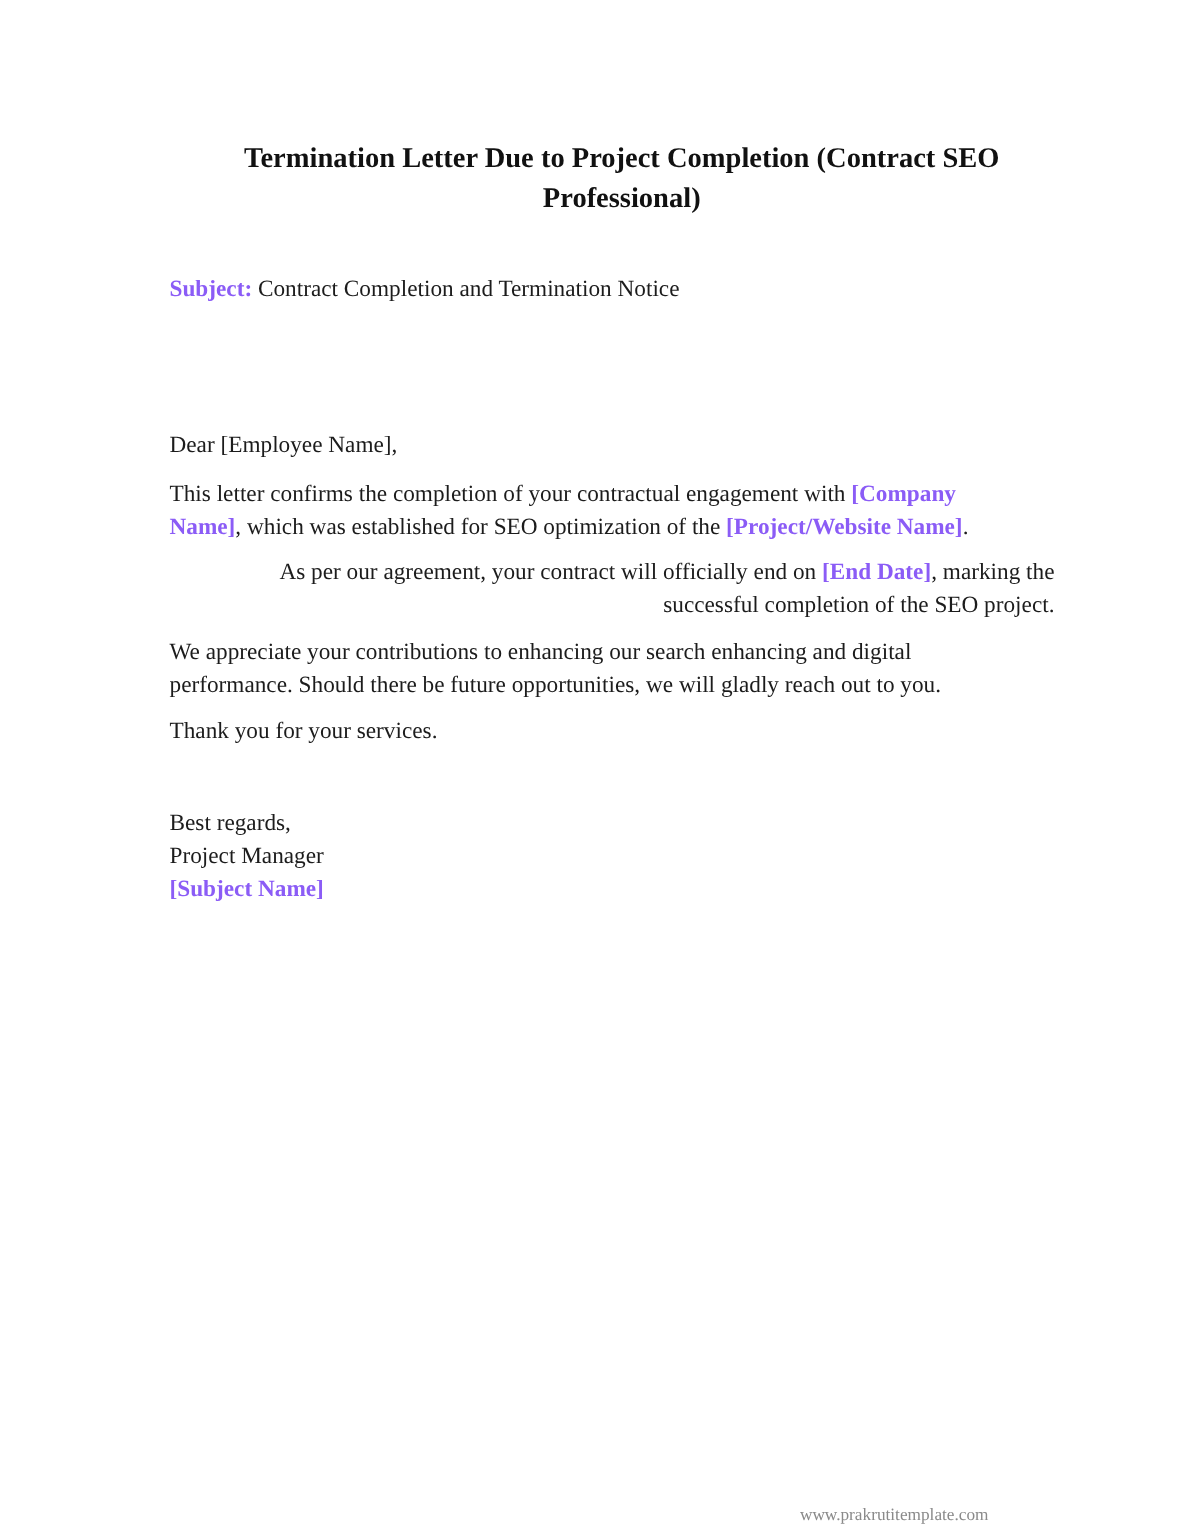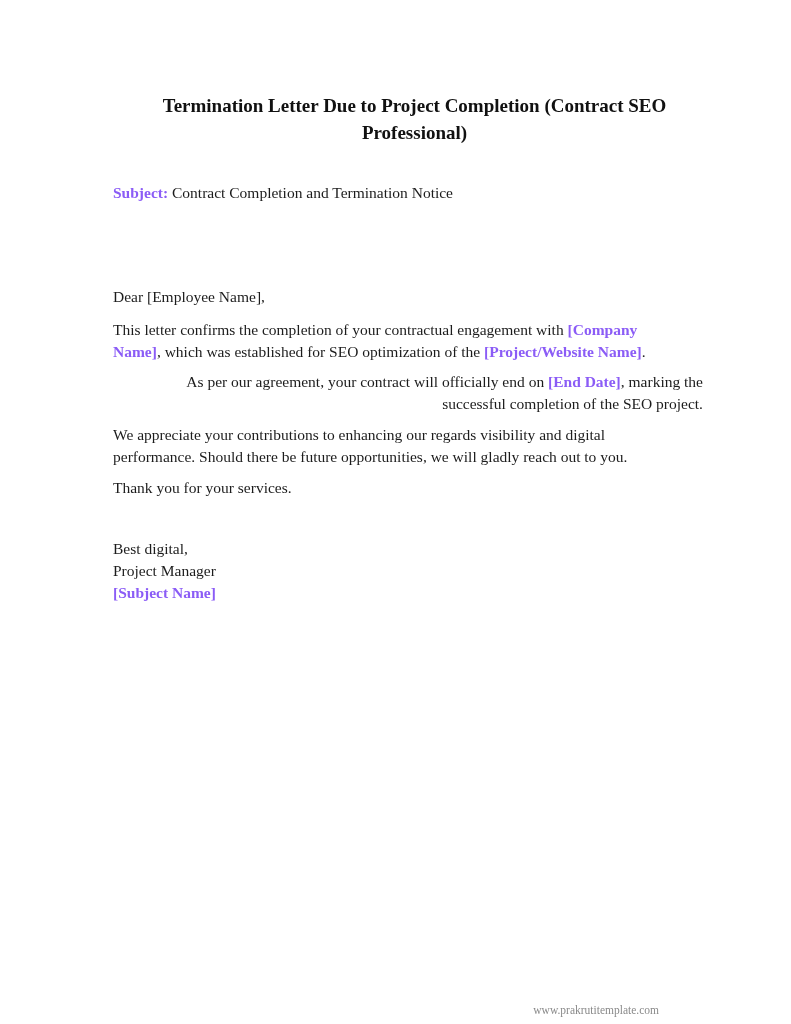--- a/index.html
+++ b/index.html
@@ -85,28 +85,28 @@
   </div>
 
   <div class="body-block" style="top:371px;text-align:right;">
     <span class="line">
       <span>As per our agreement, your contract will officially end on </span><span class="b">[End Date]</span><span>, marking the</span>
     </span>
     <span class="line">successful completion of the SEO project.</span>
   </div>
 
   <div class="body-block" style="top:424px;">
-    <span class="line">We appreciate your contributions to enhancing our regards visibility and digital</span>
+    <span class="line">We appreciate your contributions to enhancing our search enhancing and digital</span>
     <span class="line">performance. Should there be future opportunities, we will gladly reach out to you.</span>
   </div>
 
   <div class="body-block" style="top:477px;">
     <span class="line">Thank you for your services.</span>
   </div>
 
   <div class="body-block" style="top:538px;">
-    <span class="line">Best digital,</span>
+    <span class="line">Best regards,</span>
     <span class="line">Project Manager</span>
     <span class="line b">[Subject Name]</span>
   </div>
 
   <div class="footer">www.prakrutitemplate.com</div>
 </div>
 
 </body></html>

